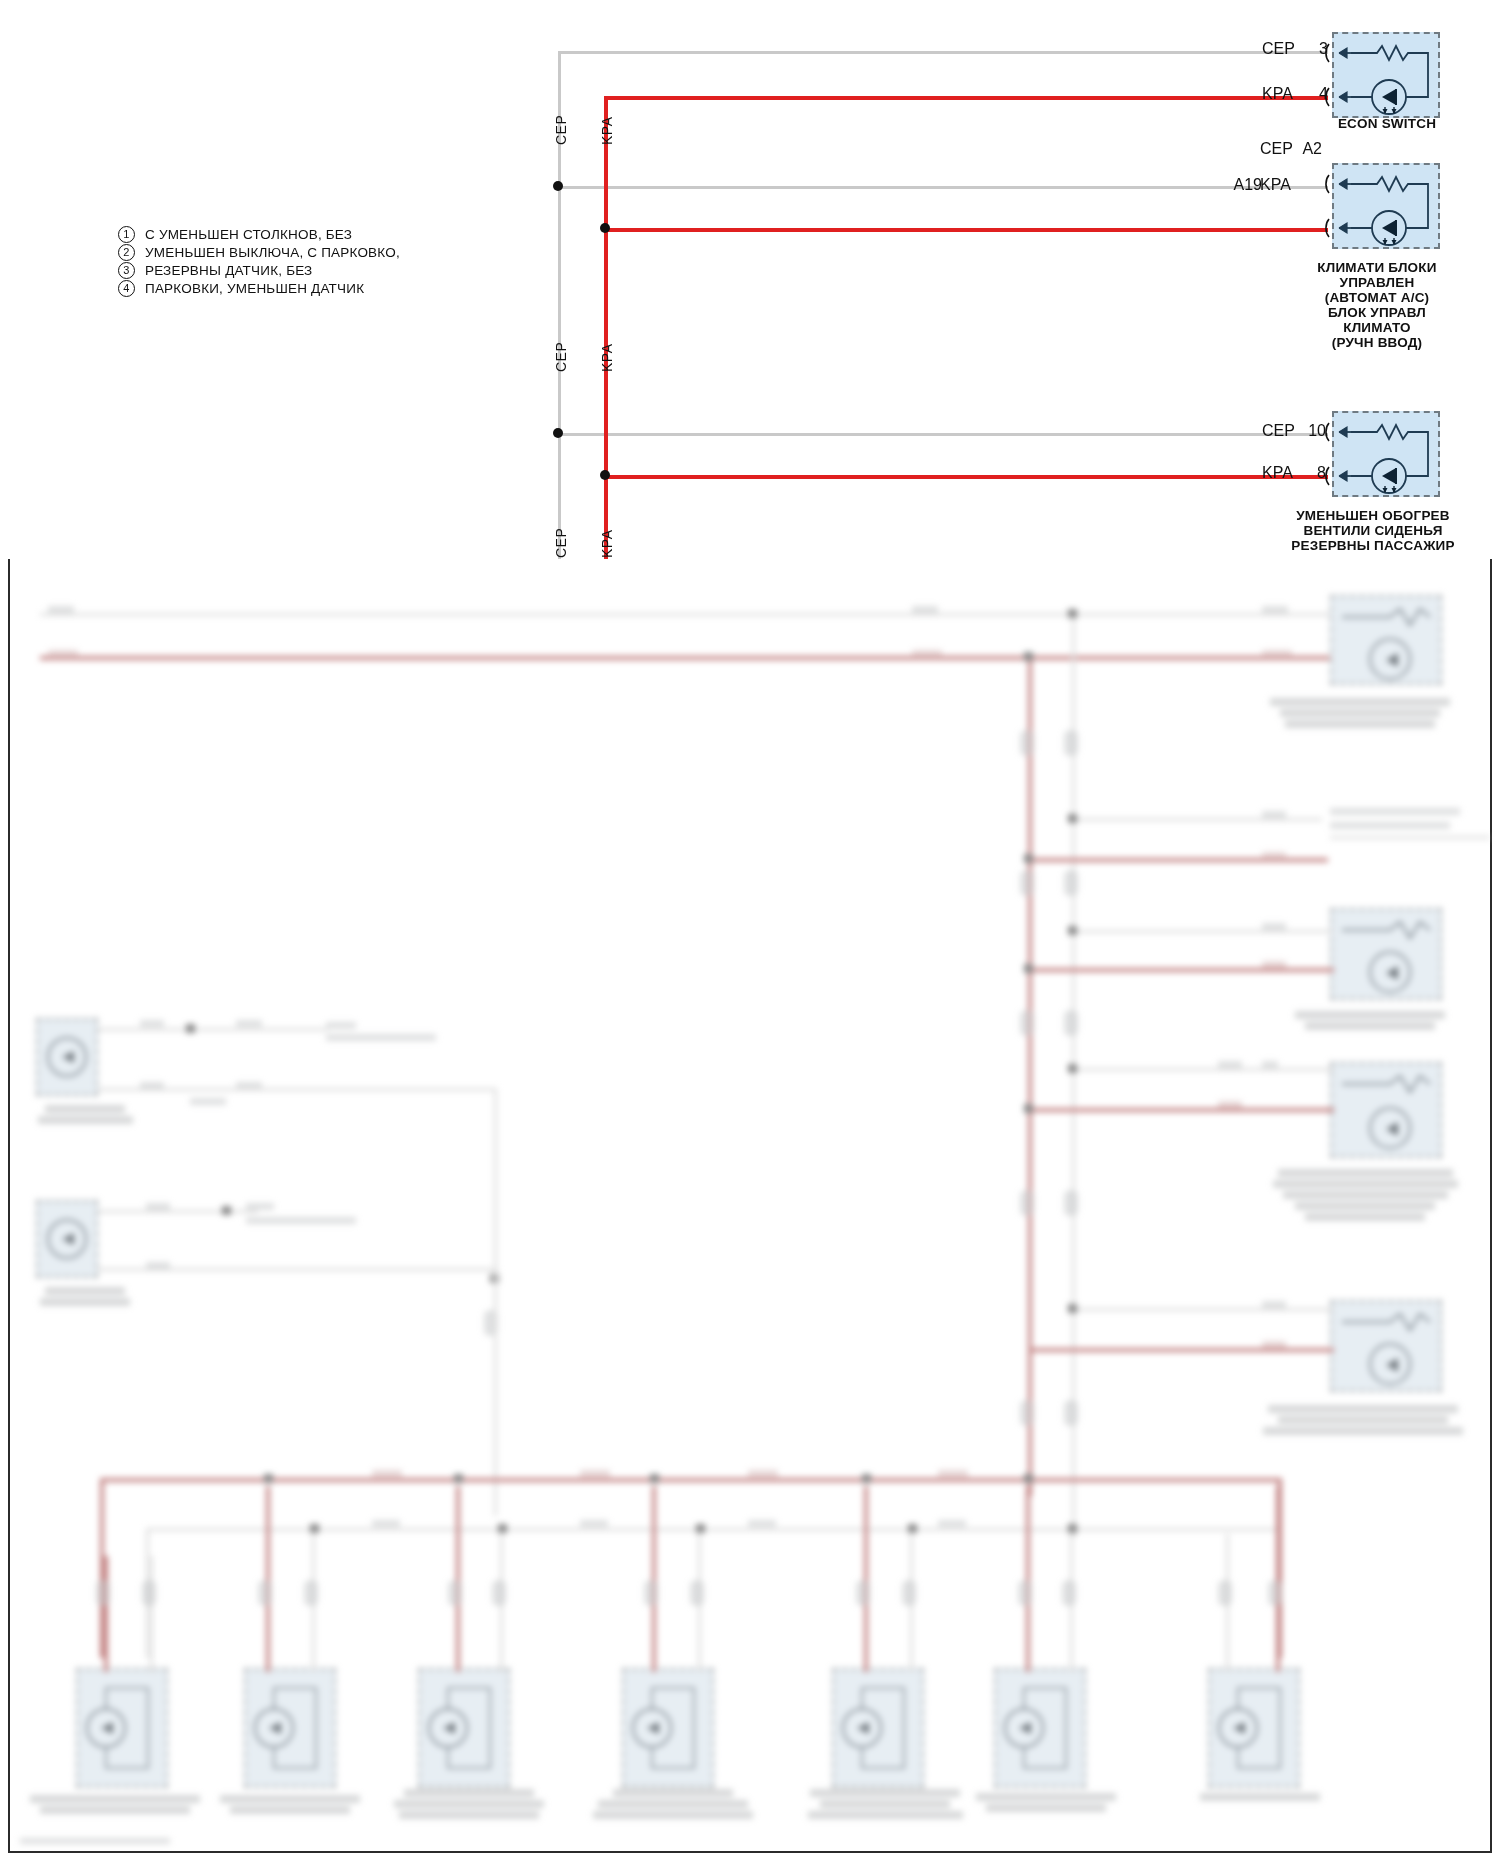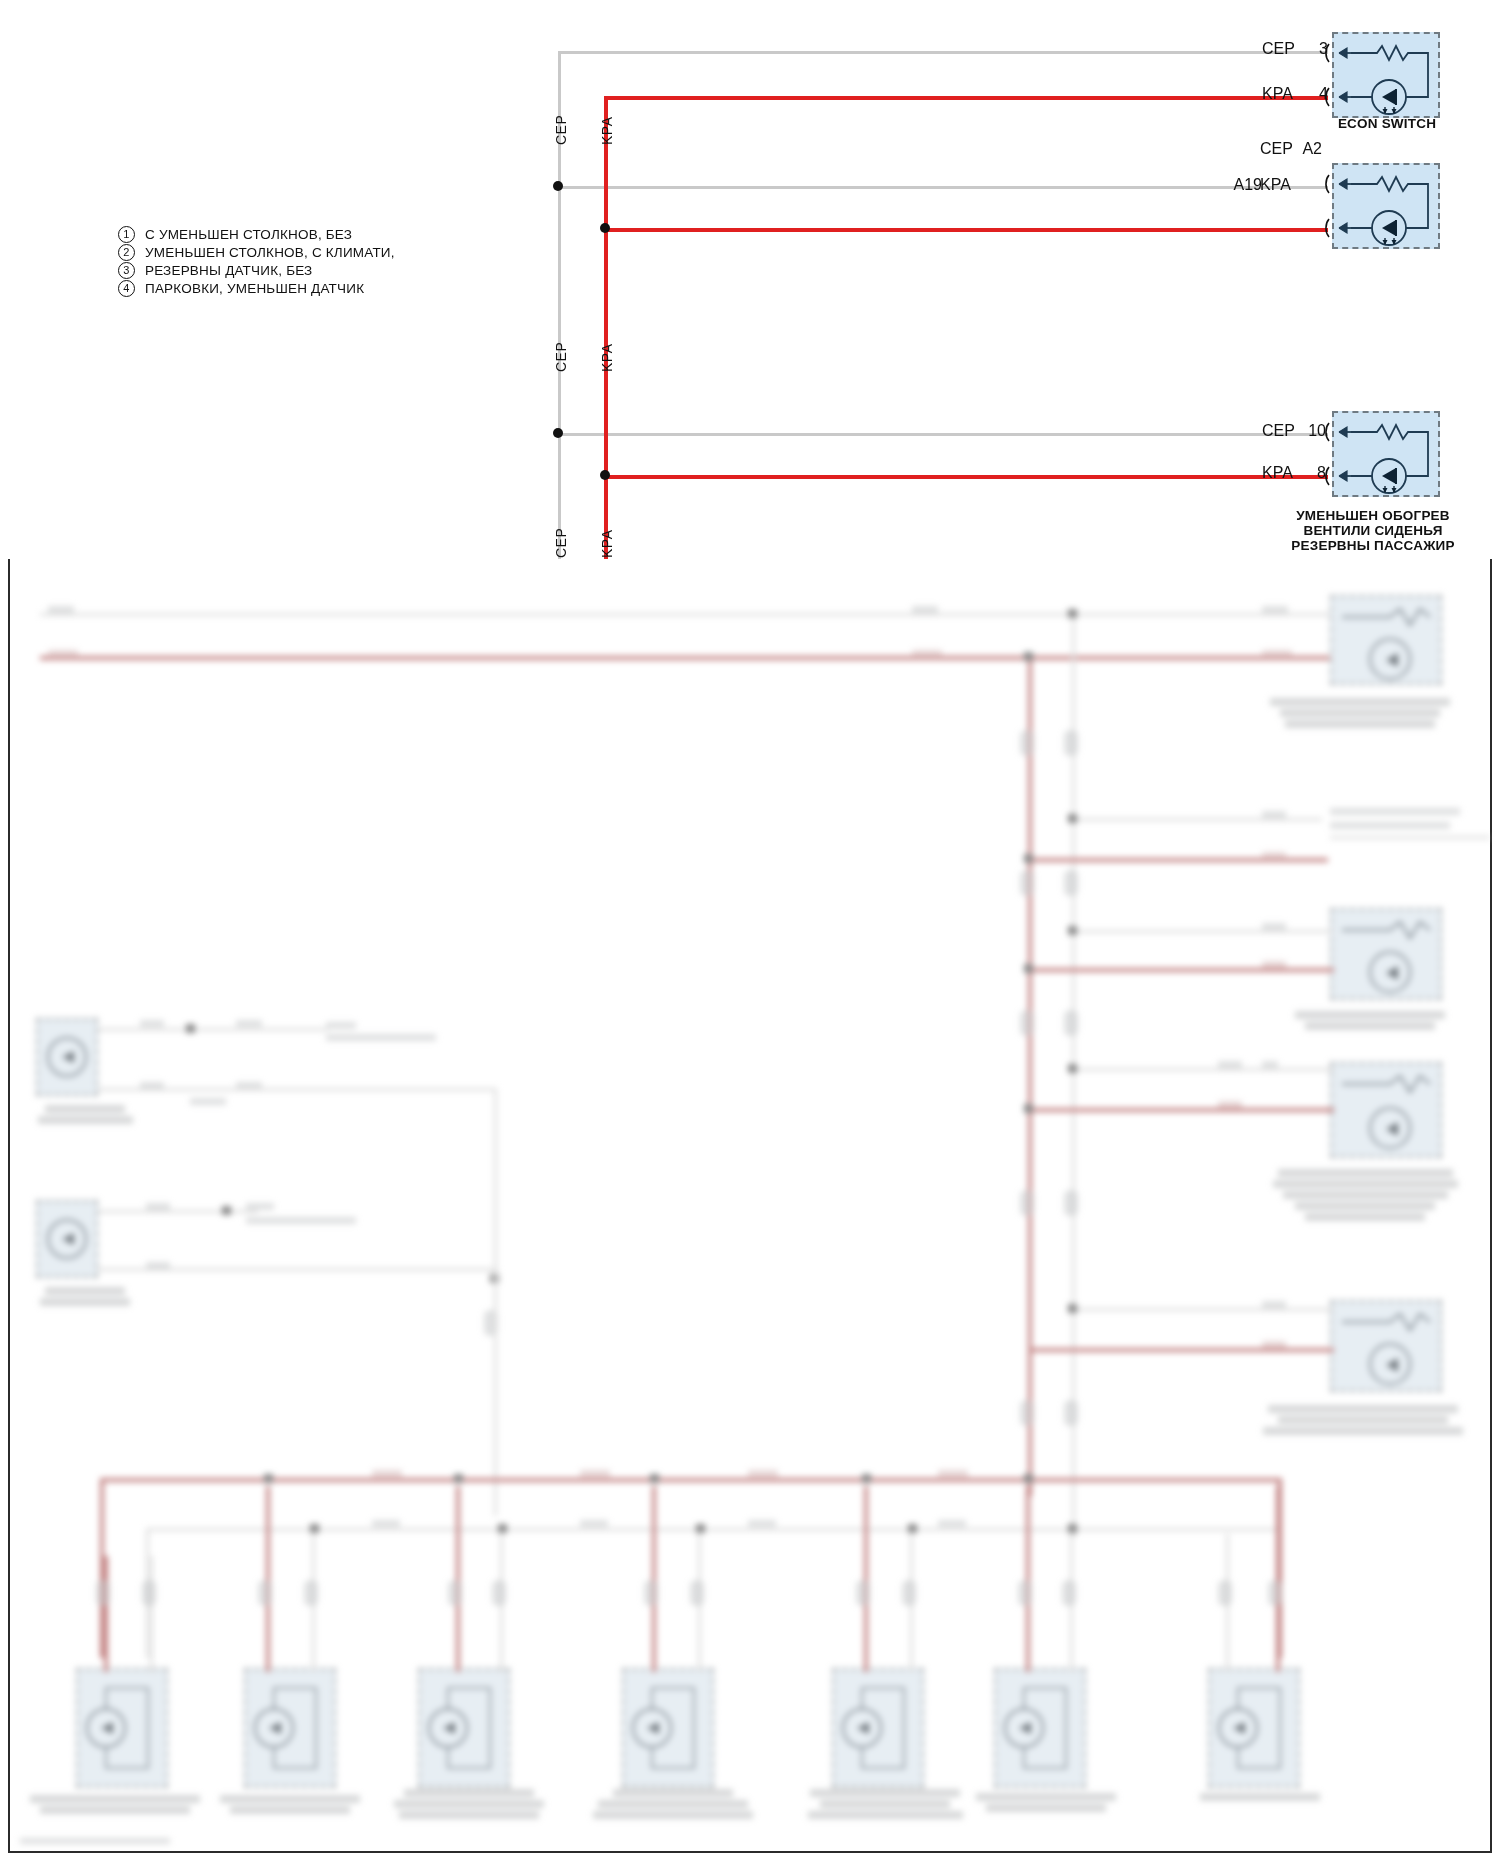--- a/index.html
+++ b/index.html
@@ -419,21 +419,21 @@
 
   <div id="crisp-region">
 
     <div id="legend">
       <div class="legend-row">
         <div class="legend-num">1</div>
         <div class="legend-txt">С УМЕНЬШЕН СТОЛКНОВ, БЕЗ</div>
       </div>
       <div class="legend-row">
         <div class="legend-num">2</div>
-        <div class="legend-txt">УМЕНЬШЕН СТОЛКНОВ, С КЛИМАТИ,</div>
+        <div class="legend-txt">УМЕНЬШЕН ВЫКЛЮЧА, С ПАРКОВКО,</div>
       </div>
       <div class="legend-row">
         <div class="legend-num">3</div>
         <div class="legend-txt">РЕЗЕРВНЫ ДАТЧИК, БЕЗ</div>
       </div>
       <div class="legend-row">
         <div class="legend-num">4</div>
         <div class="legend-txt">ПАРКОВКИ, УМЕНЬШЕН ДАТЧИК</div>
       </div>
     </div>
@@ -505,20 +505,28 @@
       <polyline points="14,69 22,64 22,74 14,69" fill="#1f3b52" stroke="#1f3b52" stroke-width="1.2"></polyline>
       <polyline points="26,25 52,25 57,18 64,32 71,18 78,32 83,25 103,25 103,69 26,69" fill="none" stroke="#1f3b52" stroke-width="1.8"></polyline>
       <circle cx="64" cy="69" r="17" fill="#cfe4f4" stroke="#1f3b52" stroke-width="1.8"></circle>
       <polygon points="71,61 71,77 57,69" fill="#0d2233"></polygon>
       <line x1="71" y1="61" x2="71" y2="77" stroke="#0d2233" stroke-width="2"></line>
       <line x1="60" y1="79" x2="60" y2="85" stroke="#0d2233" stroke-width="1.4"></line>
       <polygon points="60,86 57.5,81 62.5,81" fill="#0d2233"></polygon>
       <line x1="69" y1="79" x2="69" y2="85" stroke="#0d2233" stroke-width="1.4"></line>
       <polygon points="69,86 66.5,81 71.5,81" fill="#0d2233"></polygon>
     </svg>
+    <div class="conn-caption" style="left:1270px; top:260px; width:214px;">
+      <div>КЛИМАТИ БЛОКИ</div>
+      <div>УПРАВЛЕН</div>
+      <div>(АВТОМАТ A/C)</div>
+      <div>БЛОК УПРАВЛ</div>
+      <div>КЛИМАТО</div>
+      <div>(РУЧН ВВОД)</div>
+    </div>
 
     <div class="pin-label" style="left:1262px; top:422px;">CEP</div>
     <div class="pin-num" style="left:1284px; top:422px; width:42px;">10</div>
     <div class="pin-label" style="left:1262px; top:464px;">KPA</div>
     <div class="pin-num" style="left:1288px; top:464px; width:38px;">8</div>
 
     <div class="conn-box" style="left:1332px; top:411px; width:108px; height:86px;"></div>
     <svg style="position:absolute; left:1325px; top:407px; z-index:7;" width="125" height="96">
       <path d="M4,16 a9,12 0 0 0 0,18" fill="none" stroke="#111" stroke-width="1.6"></path>
       <path d="M4,60 a9,12 0 0 0 0,18" fill="none" stroke="#111" stroke-width="1.6"></path>

